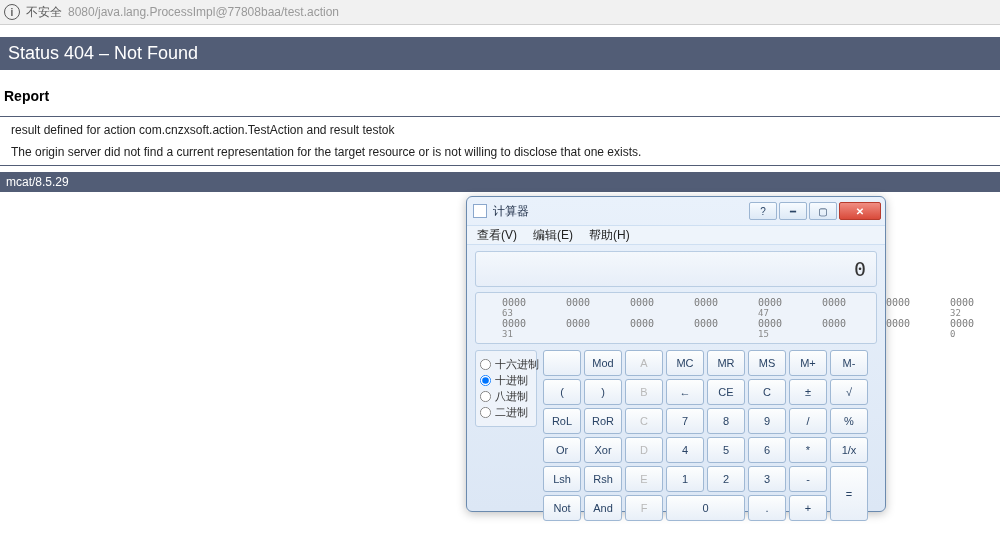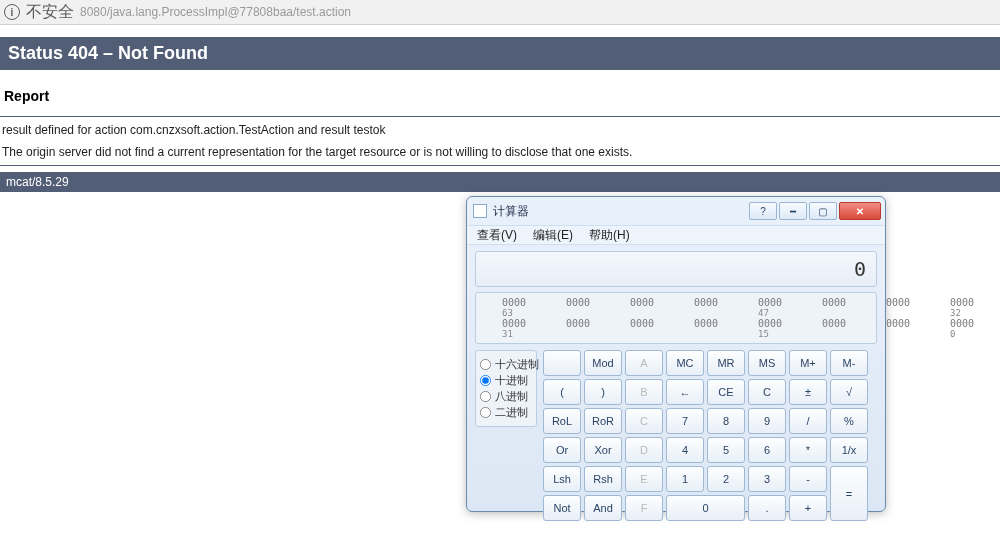--- a/index.html
+++ b/index.html
@@ -1,26 +1,26 @@
 <!DOCTYPE html>
 <html><head>
 <meta charset="utf-8">
 <style>
   * { box-sizing: border-box; margin: 0; padding: 0; }
   body { font-family: Arial, sans-serif; font-size: 12px; width: 1000px; height: 545px; overflow: hidden; background: #fff; position: relative; }
   .url-bar { height: 25px; background: #f1f1f1; display: flex; align-items: center; gap: 6px; padding: 0 4px; border-bottom: 1px solid #d0d0d0; }
   .url-badge { display:inline-flex;align-items:center;justify-content:center;width:16px;height:16px;border:1.5px solid #5a5a5a;border-radius:50%;color:#5a5a5a;font-size:10px;font-weight:bold;}
-  .url-insecure { color:#5a5a5a; font-size:16px; }
+  .url-insecure { color:#5a5a5a; font-size:12px; }
   .url-text { color:#999; font-size:12px; }
   .page { background:#fff; }
-  .status-bar { background:#525D76; color:#fff; padding: 6px 8px; font-size:18px; font-weight:bold; margin-top:12px; }
+  .status-bar { background:#525D76; color:#fff; padding: 6px 8px; font-size:18px; font-weight:normal; margin-top:12px; }
   .report-sec { padding: 18px 0 0 0; }
   .report-heading { font-size:14px; font-weight:bold; padding: 0 0 10px 4px; }
   .hr { height:1px;background:#525D76;margin:2px 0; }
-  .msg { font-size:12px; color:#222; padding:4px 2px; }
+  .msg { font-size:12px; color:#222; padding:4px 11px; }
   .tomcat-bar { background:#525D76;color:#fff;font-size:12px;font-weight:normal;padding:3px 6px;margin-top:6px;}
   
   .calc {
     position:absolute; left:466px; top:196px; width:420px; height:316px;
     border:1px solid #6b8aae; border-radius:6px;
     background: linear-gradient(#e9f1fb,#dce7f5);
     box-shadow: 0 2px 10px rgba(0,0,0,.25);
     font-family: "Segoe UI", Tahoma, sans-serif;
   }
   .titlebar { height:28px; display:flex; align-items:center; padding:0 4px 0 6px;}

